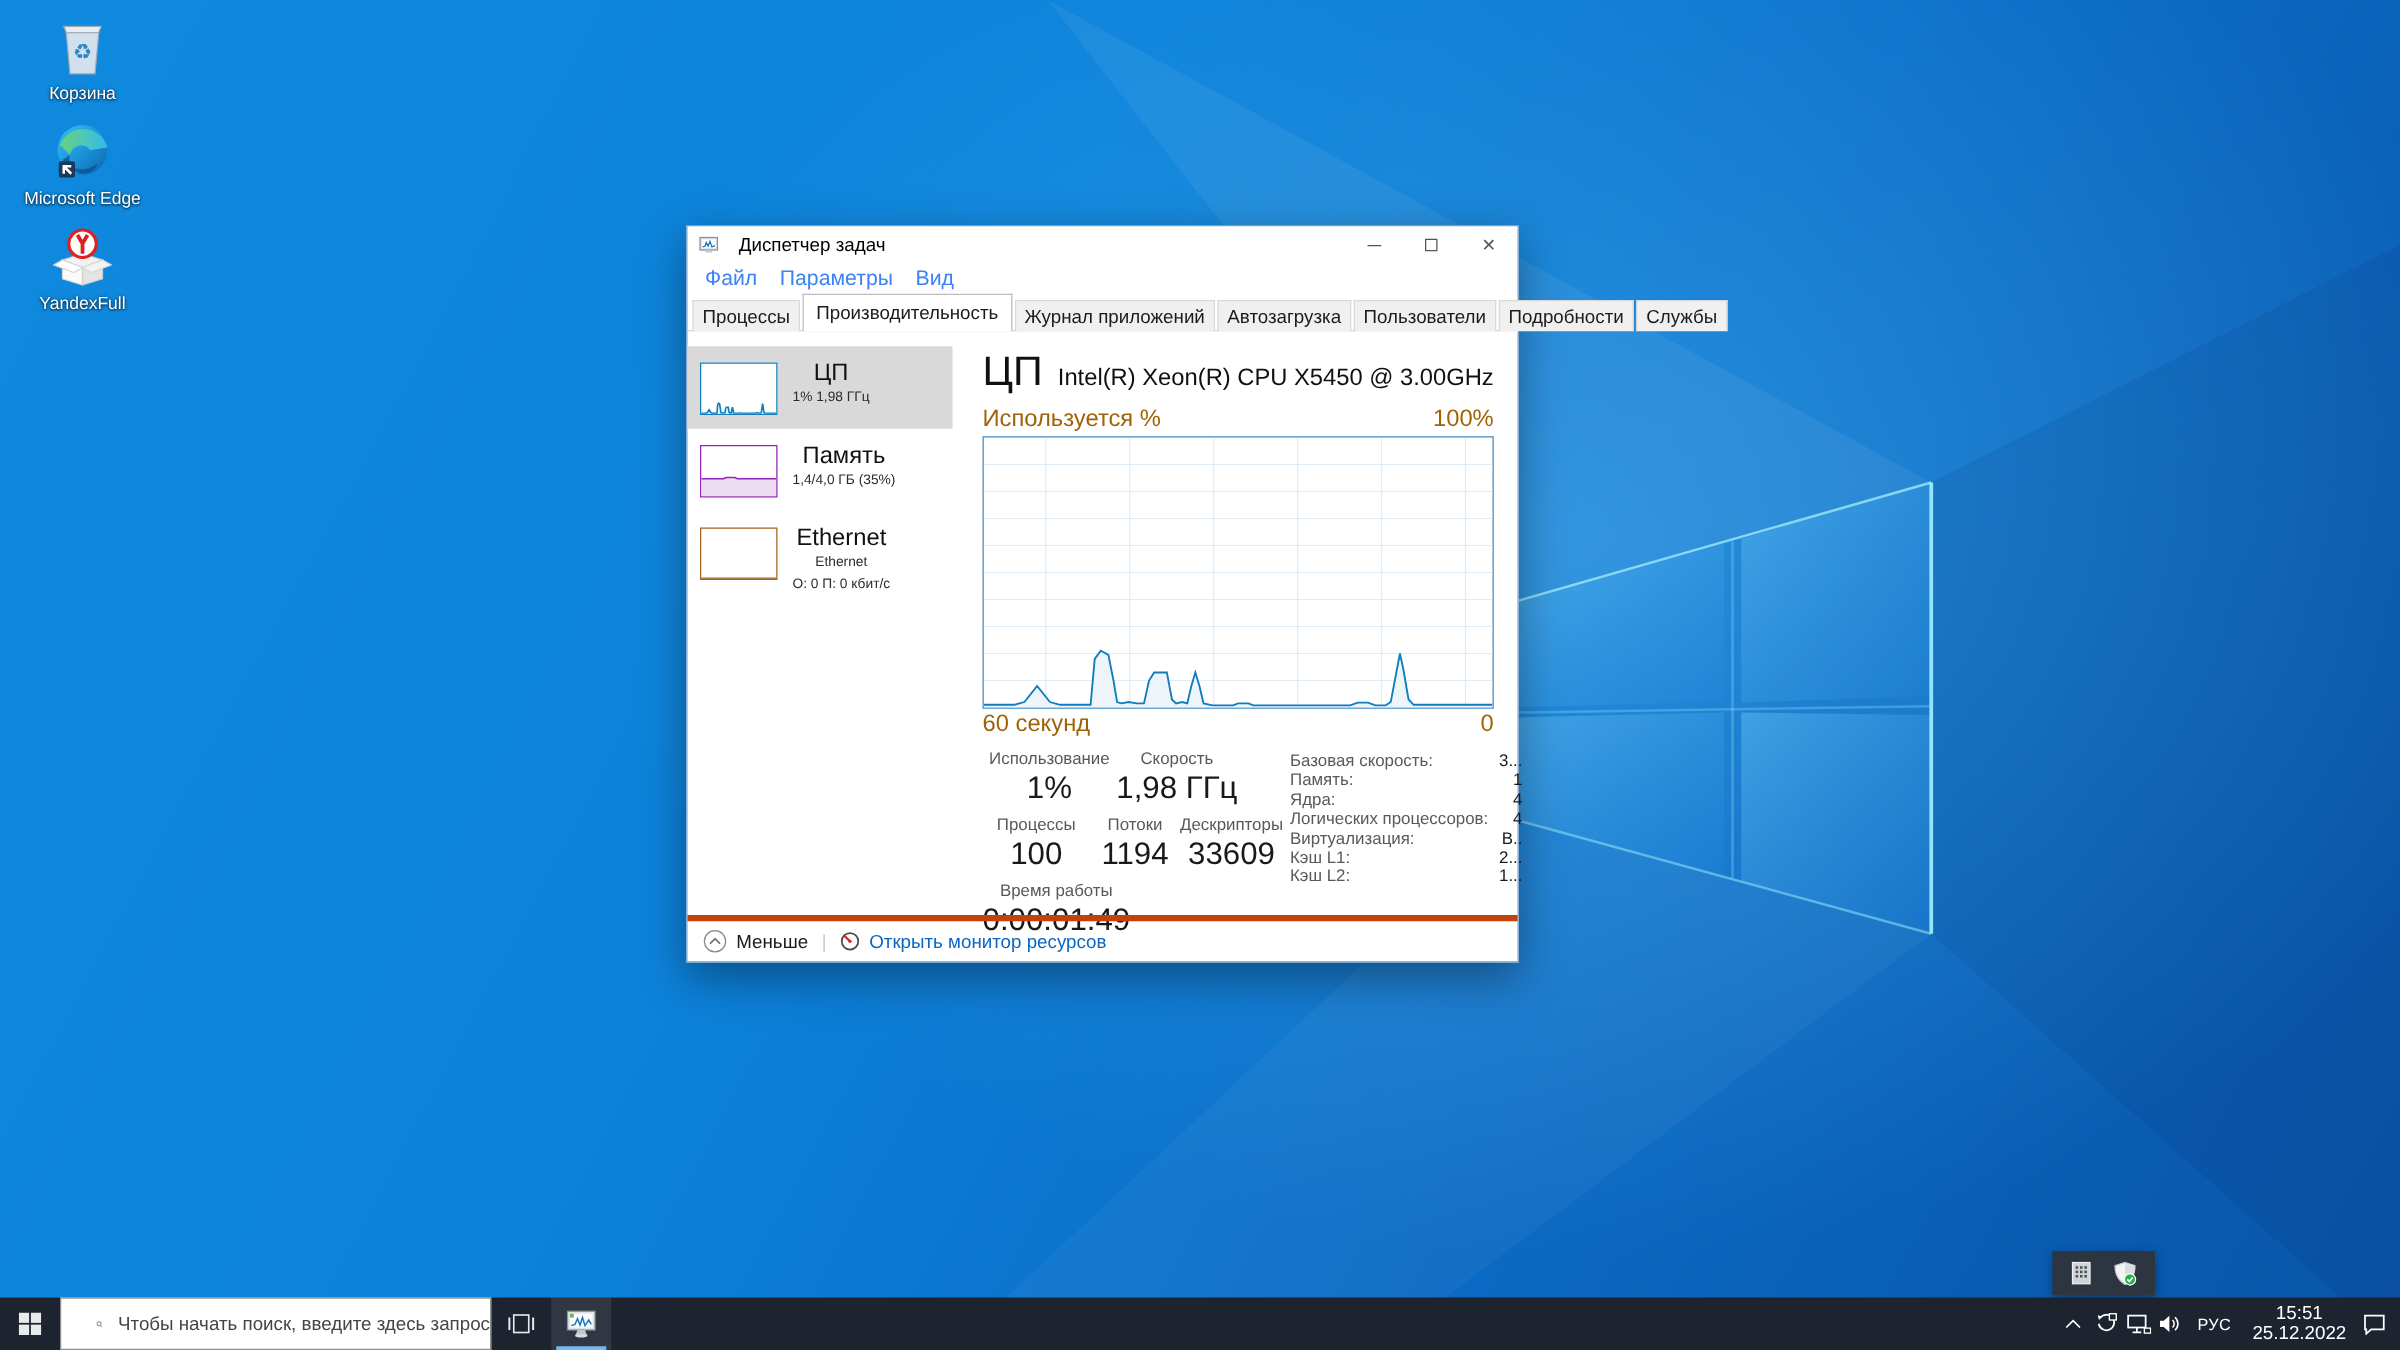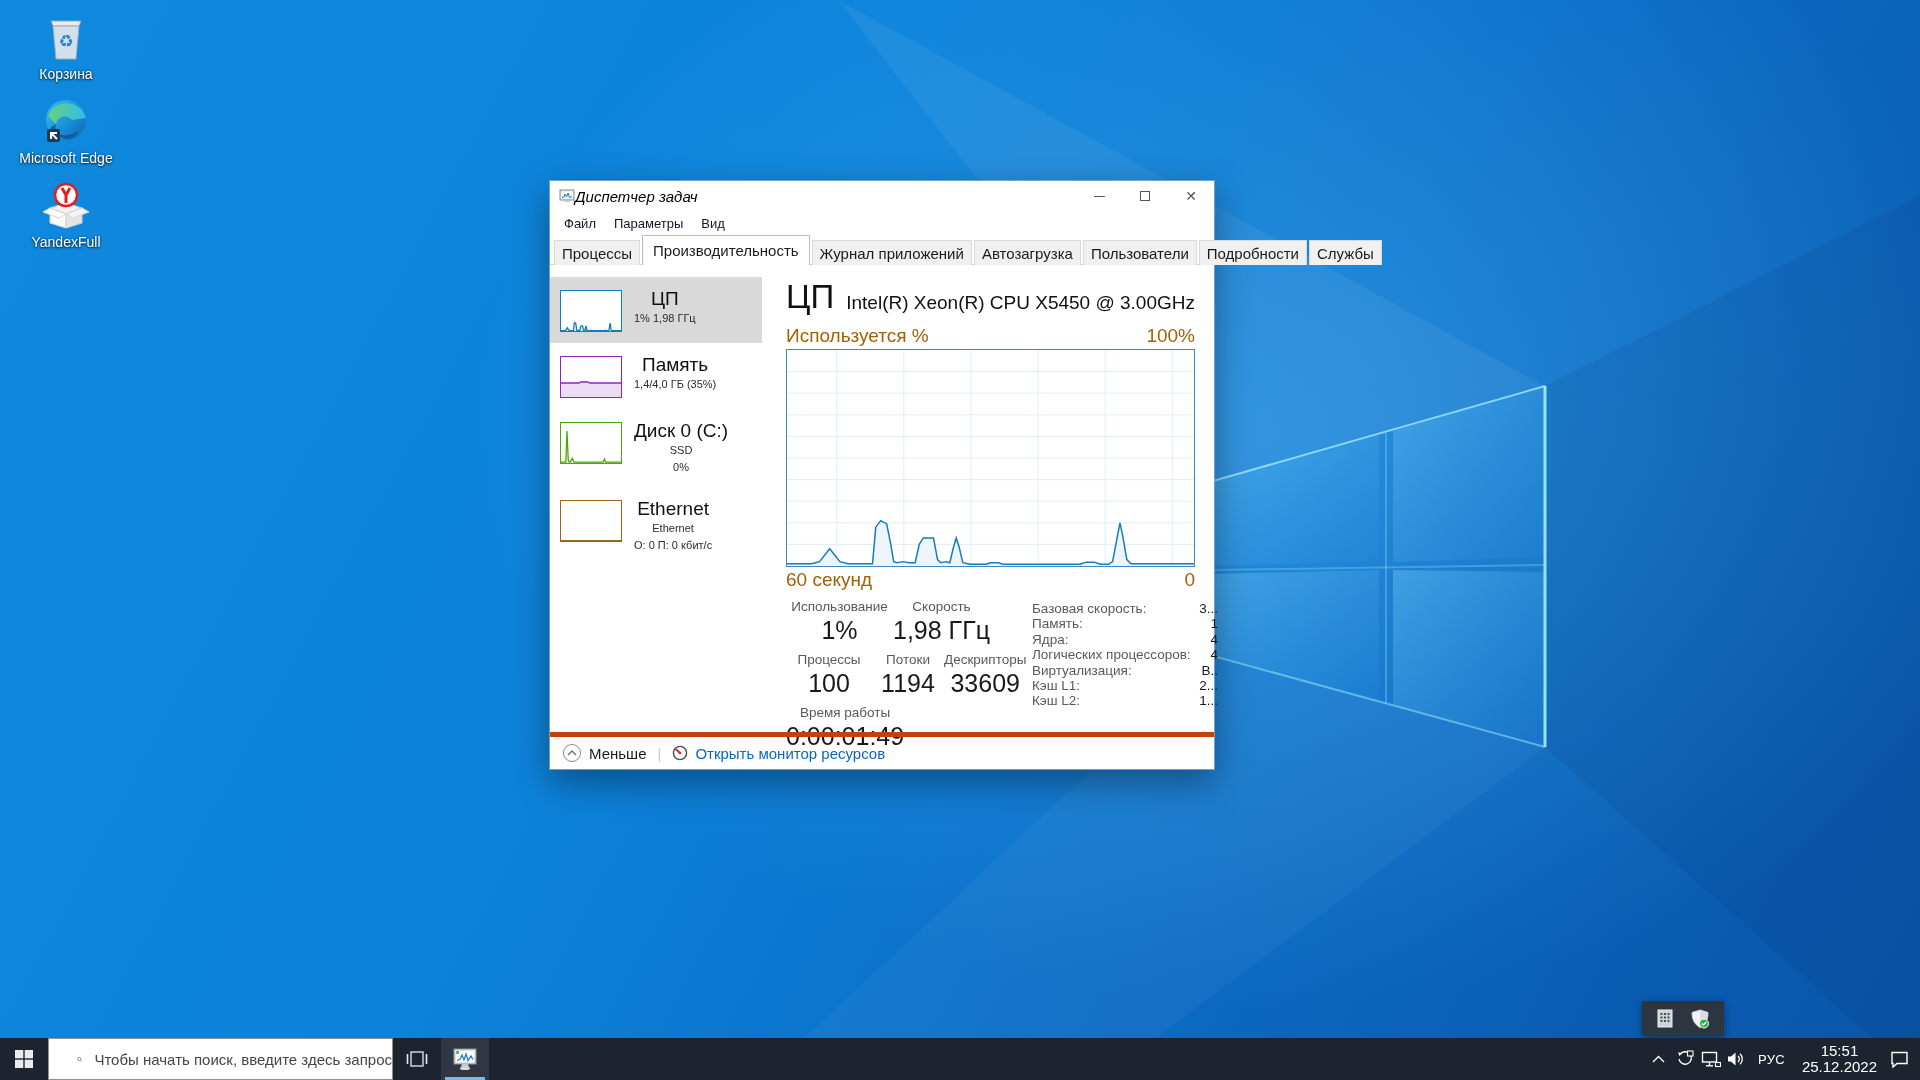--- a/index.html
+++ b/index.html
@@ -19,29 +19,29 @@
   .desk-icon svg { display:block; margin:0 auto; }
   .desk-icon .lbl { margin-top:4px; font-size:14px; line-height:16px; color:#fff;
     text-shadow:0 1px 2px rgba(0,0,0,.75), 0 0 3px rgba(0,0,0,.4); }
 
   
   .window { position:absolute; left:549px; top:180px; width:666px; height:590px;
     background:#fff; border:1px solid #6f9fce; box-shadow:0 12px 34px rgba(0,0,0,.38);
     display:flex; flex-direction:column; }
 
   .titlebar { height:30px; display:flex; align-items:center; padding-left:9px; flex:none; }
-  .titlebar .t-title { font-size:15px; color:#000; margin-left:0;font-style:italic; }
+  .titlebar .t-title { font-size:15px; color:#000; margin-left:16px; }
   .win-controls { margin-left:auto; display:flex; height:100%; }
   .win-btn { width:46px; height:100%; display:flex; align-items:center; justify-content:center; }
   .glyph-min { width:11px; height:1px; background:#555; display:block; }
   .glyph-max { width:10px; height:10px; border:1px solid #555; display:block; }
   .glyph-close { font-size:14px; color:#555; line-height:1; }
 
   .menubar { height:24px; display:flex; align-items:center; padding-left:5px; flex:none; }
-  .menu-item { font-size:13px; color:#0f172a; padding:2px 9px; }
+  .menu-item { font-size:17px; color:#3b82f6; padding:2px 9px; }
 
   .tabsrow { height:30px; display:flex; align-items:flex-end; padding-left:4px; flex:none; position:relative; }
   .tabsrow::after { content:""; position:absolute; left:0; right:0; bottom:0; border-bottom:1px solid #d4d4d4; }
   .tab { height:25px; display:flex; align-items:center; padding:0 7px; font-size:15px; color:#1b1b1b;
     background:#f0f0f0; border:1px solid #d9d9d9; border-bottom:none; margin-right:2px; position:relative; z-index:1; white-space:nowrap; }
   .tab.active { height:30px; background:#fff; border-color:#bcbcbc; z-index:3; padding:0 10px; }
 
   .content { flex:1; display:flex; min-height:0;text-align:center; }
 
   
@@ -230,33 +230,20 @@
         <div class="side-item">
           <div class="mini-wrap" style="border-color: rgb(145, 37, 181);">
               <svg id="mini-memory" viewBox="0 0 60 40" preserveAspectRatio="none">
                 <path d="M0.0,26.0 L18.0,26.0 L19.8,25.0 L27.0,25.0 L28.8,26.0 L60.0,26.0 L 60,40 L 0,40 Z" fill="#ecdcf2"></path>
                 <path d="M0.0,26.0 L18.0,26.0 L19.8,25.0 L27.0,25.0 L28.8,26.0 L60.0,26.0" fill="none" stroke="#9125b5" stroke-width="1.3"></path>
               </svg>
             </div>
           <div>
             <div class="si-title">Память</div>
             <div class="si-sub">1,4/4,0 ГБ (35%)</div>
-          </div>
-        </div>
-        <div class="side-item">
-          <div class="mini-wrap" style="border-color: rgb(74, 168, 11);">
-              <svg id="mini-disk" viewBox="0 0 60 40" preserveAspectRatio="none">
-                <path d="M0.0,39.2 L4.8,39.2 L6.0,8.0 L7.2,36.0 L7.8,38.8 L9.0,39.2 L11.4,35.2 L12.6,38.8 L13.8,39.2 L42.0,39.2 L43.5,36.0 L44.7,39.2 L60.0,39.2 L 60,40 L 0,40 Z" fill="#e9f3e0"></path>
-                <path d="M0.0,39.2 L4.8,39.2 L6.0,8.0 L7.2,36.0 L7.8,38.8 L9.0,39.2 L11.4,35.2 L12.6,38.8 L13.8,39.2 L42.0,39.2 L43.5,36.0 L44.7,39.2 L60.0,39.2" fill="none" stroke="#4aa80b" stroke-width="1.3"></path>
-              </svg>
-            </div>
-          <div>
-            <div class="si-title">Диск 0 (C:)</div>
-            <div class="si-sub">SSD</div>
-            <div class="si-sub">0%</div>
           </div>
         </div>
         <div class="side-item">
           <div class="mini-wrap" style="border-color: rgb(160, 98, 28);">
               <svg id="mini-ethernet" viewBox="0 0 60 40" preserveAspectRatio="none">
                 <path d="M0.0,39.6 L60.0,39.6" fill="none" stroke="#a0621c" stroke-width="1.3"></path>
               </svg>
             </div>
           <div>
             <div class="si-title">Ethernet</div>

